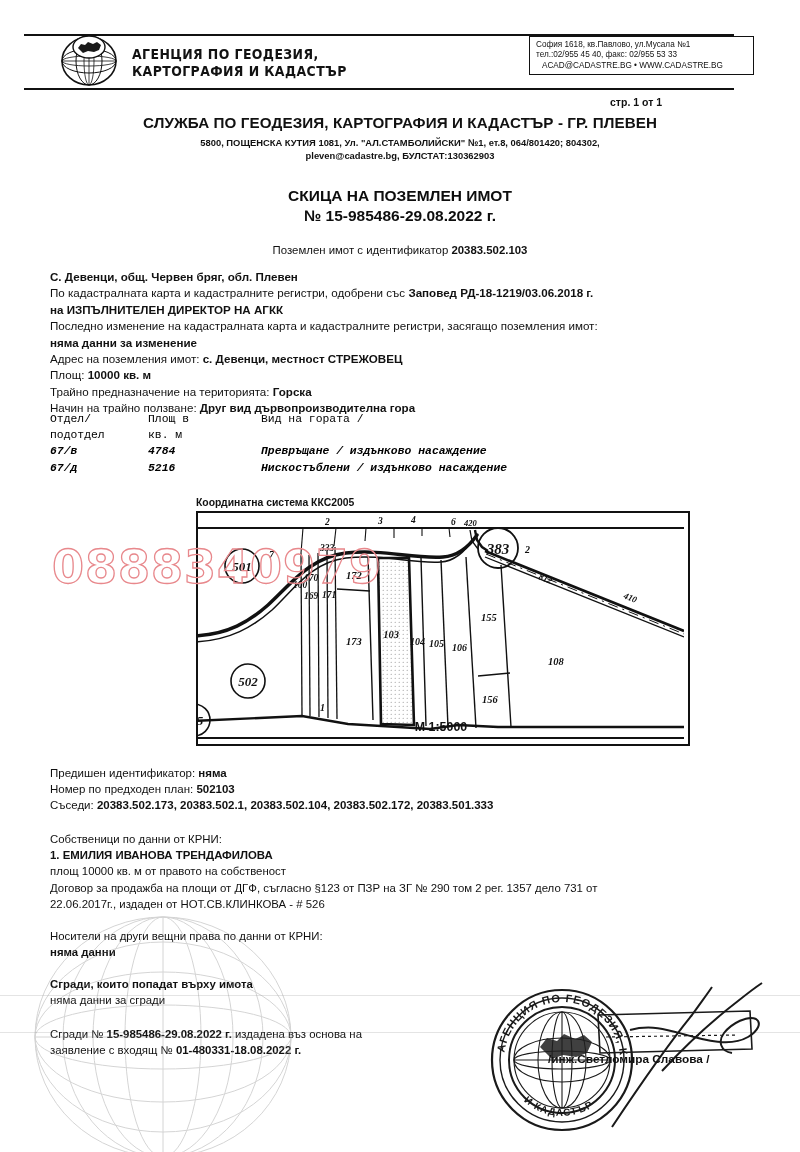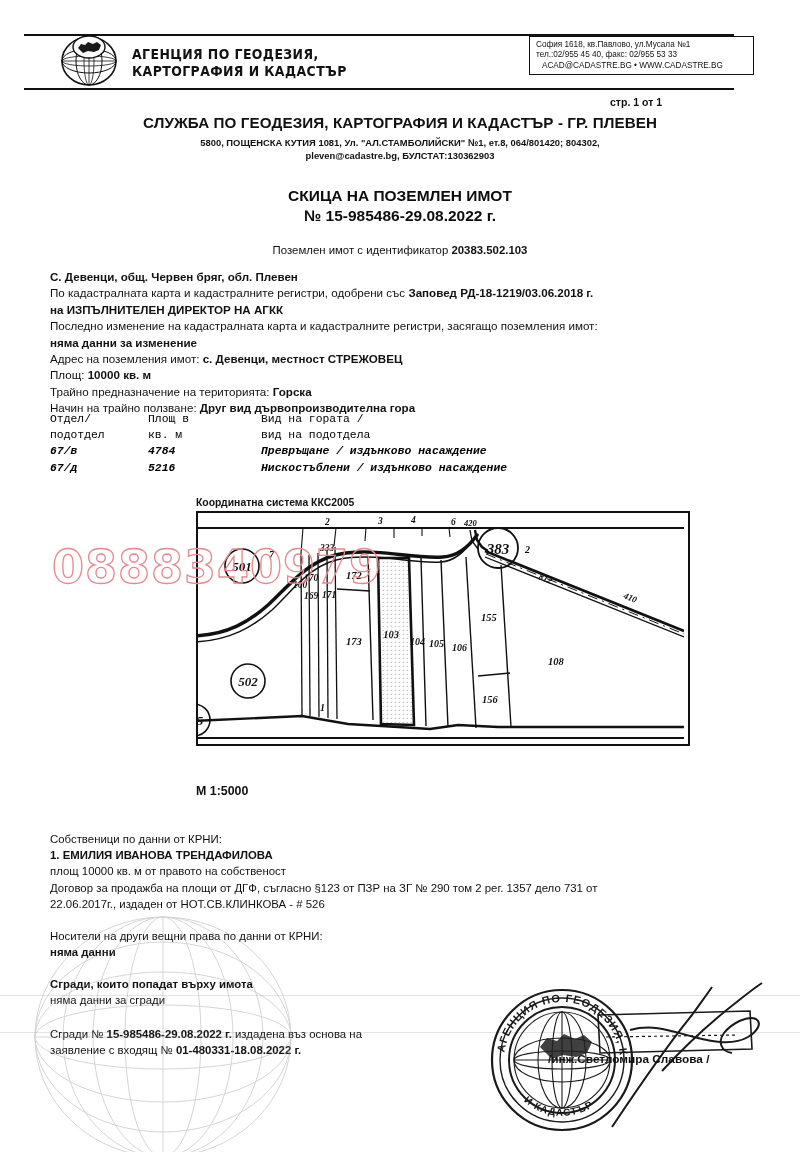--- a/index.html
+++ b/index.html
@@ -181,23 +181,23 @@
     width: 490px;
     height: 231px;
     border: 2px solid #111;
     background: #fff;
     overflow: hidden;
   }
   .map-frame svg { display: block; }
   .map-scale {
     position: absolute;
     left: 196px;
-    top: 784px;
+    top: 720px;
     width: 490px;
-    text-align: left;
+    text-align: center;
     font-size: 12.4px;
     font-weight: bold;
     color: #111;
   }
 
   
   .below-map {
     position: absolute;
     left: 50px;
     top: 765px;
@@ -372,21 +372,20 @@
 
   <div class="forest-table">
     <div class="row">
       <div class="c1">Отдел/</div>
       <div class="c2">Площ в</div>
       <div class="c3">Вид на гората /</div>
     </div>
     <div class="row">
       <div class="c1">подотдел</div>
       <div class="c2">кв. м</div>
-      <div class="c3">вид на подотдела</div>
     </div>
     <div class="row data">
       <div class="c1">67/в</div>
       <div class="c2">4784</div>
       <div class="c3">Превръщане / издънково насаждение</div>
     </div>
     <div class="row data">
       <div class="c1">67/д</div>
       <div class="c2">5216</div>
       <div class="c3">Нискостъблени / издънково насаждение</div>
@@ -488,20 +487,31 @@
       <text x="340" y="66" font-family="Liberation Serif, serif" font-size="9" font-weight="bold" font-style="italic" fill="#111" transform="rotate(22 340 66)">812</text>
       <text x="425" y="85" font-family="Liberation Serif, serif" font-size="9" font-weight="bold" font-style="italic" fill="#111" transform="rotate(22 425 85)">410</text>
       <text x="266" y="13" font-family="Liberation Serif, serif" font-size="8.5" font-weight="bold" font-style="italic" fill="#111">420</text>
     </svg>
   </div>
 
   <div class="map-scale">М 1:5000</div>
 
   <div class="phone-watermark">0888340979</div>
 
+  <div class="below-map">
+    <div class="tline">
+      <span>Предишен идентификатор: </span><b>няма</b>
+    </div>
+    <div class="tline">
+      <span>Номер по предходен план: </span><b>502103</b>
+    </div>
+    <div class="tline">
+      <span>Съседи: </span><b>20383.502.173, 20383.502.1, 20383.502.104, 20383.502.172, 20383.501.333</b>
+    </div>
+  </div>
 
   <div class="owners-block">
     <div class="tline">Собственици по данни от КРНИ:</div>
     <div class="tline bold">1. ЕМИЛИЯ ИВАНОВА ТРЕНДАФИЛОВА</div>
     <div class="tline">площ 10000 кв. м от правото на собственост</div>
     <div class="tline">Договор за продажба на площи от ДГФ, съгласно §123 от ПЗР на ЗГ № 290 том 2 рег. 1357 дело 731 от</div>
     <div class="tline">22.06.2017г., издаден от НОТ.СВ.КЛИНКОВА - # 526</div>
   </div>
 
   <div class="rights-block">

